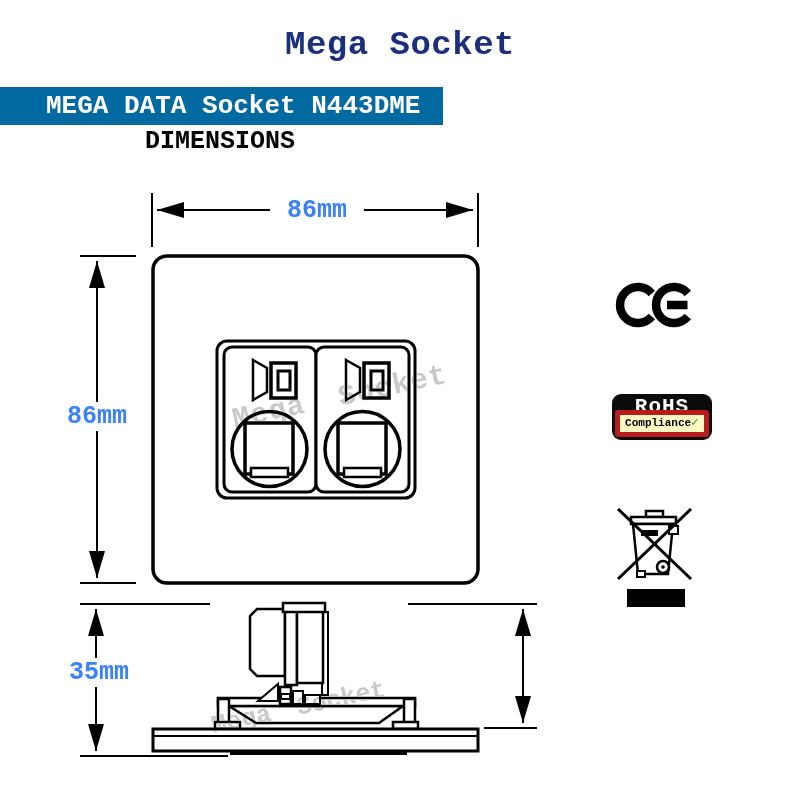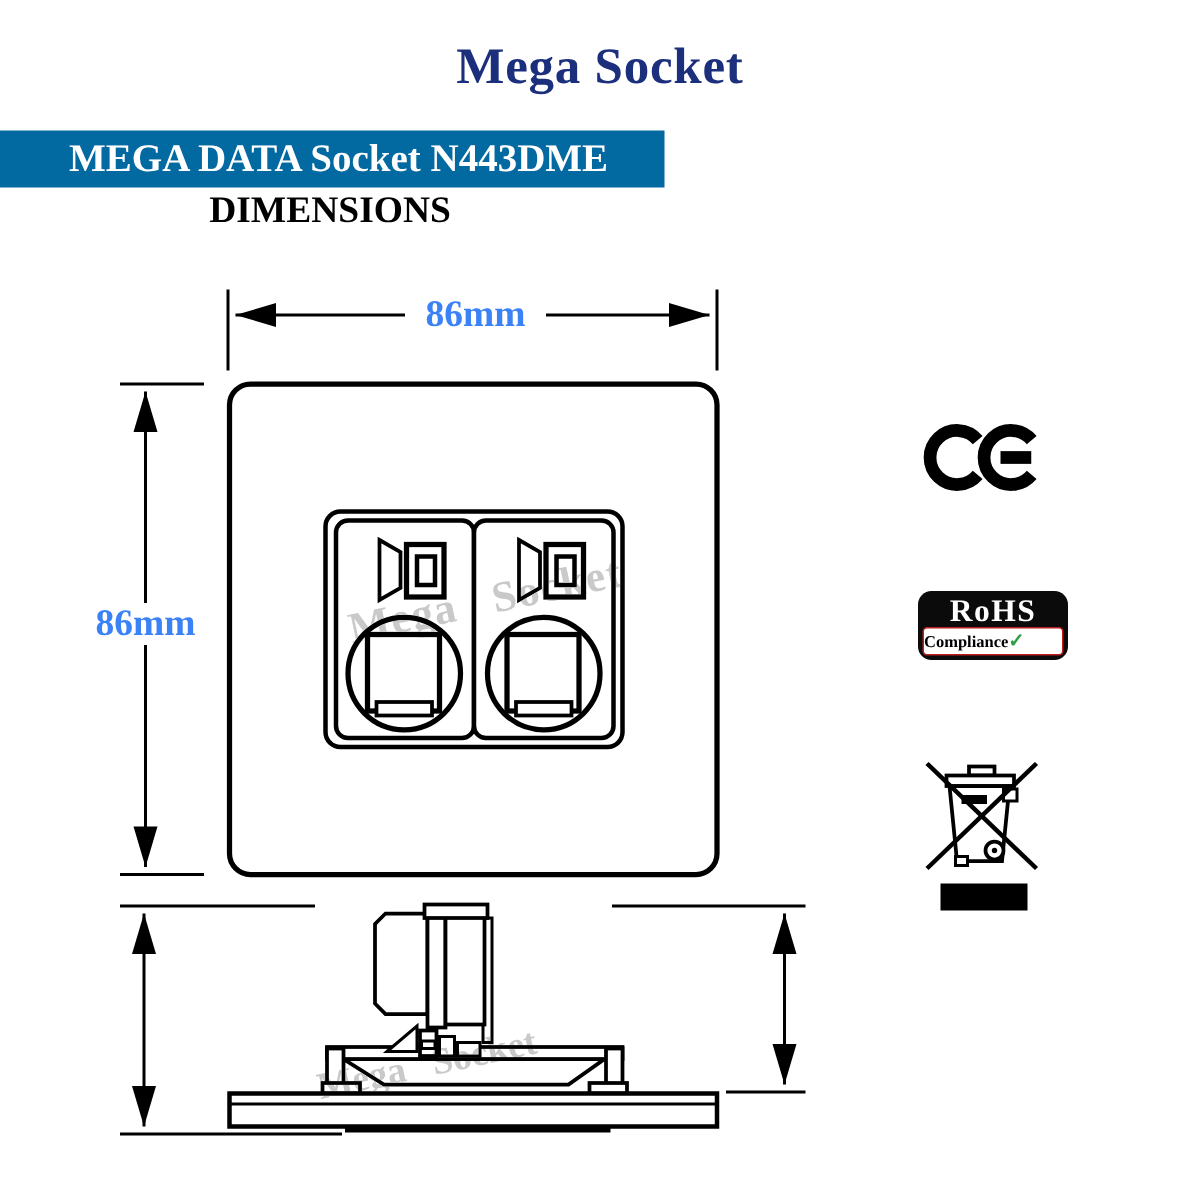--- a/index.html
+++ b/index.html
@@ -1,35 +1,35 @@
 <!DOCTYPE html>
 <html><head>
 <meta charset="utf-8">
 <style>
   html,body{margin:0;padding:0;background:#fff;}
   #stage{position:relative;width:800px;height:800px;background:#fff;overflow:hidden;
-         font-family:Liberation Serif, serif;}
+         font-family:Liberation Mono, monospace;}
   .abs{position:absolute;}
   .title{top:26px;left:0;width:800px;text-align:center;font-size:34px;font-weight:bold;
          color:#1b2f7d;letter-spacing:0.5px;}
   .bar{top:87px;left:0;width:443px;height:38px;background:#0369a1;}
   .bar span{display:block;line-height:38px;padding-left:46px;color:#fff;
             font-size:26px;font-weight:bold;white-space:nowrap;}
   .dims-label{top:127px;left:0;width:440px;text-align:center;font-size:25px;font-weight:bold;color:#000;}
   .dimlabel{background:#fff;text-align:center;font-size:25px;font-weight:bold;color:#3b82f6;
             padding:0 4px;white-space:nowrap;}
   .wm{color:#c9c9c9;font-weight:bold;mix-blend-mode:darken;white-space:nowrap;
       transform:rotate(-12deg);transform-origin:left center;}
   .wm1{left:233px;top:404px;font-size:29px;word-spacing:16px;letter-spacing:1px;}
   .wm2{left:212px;top:712px;font-size:25px;word-spacing:12px;}
   .rohs{left:612px;top:394px;width:100px;height:46px;background:#0b0b0b;border-radius:9px;}
   .rohs-title{position:absolute;top:0;left:0;right:0;text-align:center;color:#fff;
               font-size:21px;font-weight:bold;line-height:26px;letter-spacing:1px;}
-  .rohs-strip{position:absolute;left:3px;right:3px;bottom:3px;height:17px;background:#ffffff;
-              border:1px solid #b91c1c;border-radius:3px;text-align:left;line-height:15px;}
+  .rohs-strip{position:absolute;left:3px;right:3px;bottom:3px;height:17px;background:#fef9c3;
+              border:5px solid #b91c1c;border-radius:3px;text-align:center;line-height:15px;}
   .rohs-strip b{font-size:11px;color:#000;letter-spacing:0;}
   .rohs-check{color:#2e9e44;font-size:13px;font-weight:bold;}
   svg{position:absolute;left:0;top:0;}
 </style>
 </head>
 <body>
 
 <div id="stage">
 
   <div class="abs title">Mega Socket</div>
@@ -148,20 +148,21 @@
       <circle cx="663" cy="567" r="6" fill="#fff"></circle>
       <circle cx="663" cy="567" r="1.8" fill="#000" stroke="none"></circle>
       <line x1="618" y1="509" x2="691" y2="579" stroke-width="3"></line>
       <line x1="691" y1="509" x2="618" y2="579" stroke-width="3"></line>
       <rect x="627" y="589" width="58" height="18" fill="#000" stroke="none"></rect>
     </g>
   </svg>
 
   <div class="abs dimlabel" style="left:270px;top:196px;width:86px;">86mm</div>
   <div class="abs dimlabel" style="left:50px;top:402px;width:86px;">86mm</div>
+  <div class="abs dimlabel" style="left:52px;top:658px;width:86px;">35mm</div>
 
   <div class="abs rohs">
     <div class="rohs-title">RoHS</div>
     <div class="rohs-strip">
       <b>Compliance</b><span class="rohs-check">✓</span>
     </div>
   </div>
 
   <div class="abs wm wm1">Mega Socket</div>
   <div class="abs wm wm2">Mega Socket</div>

